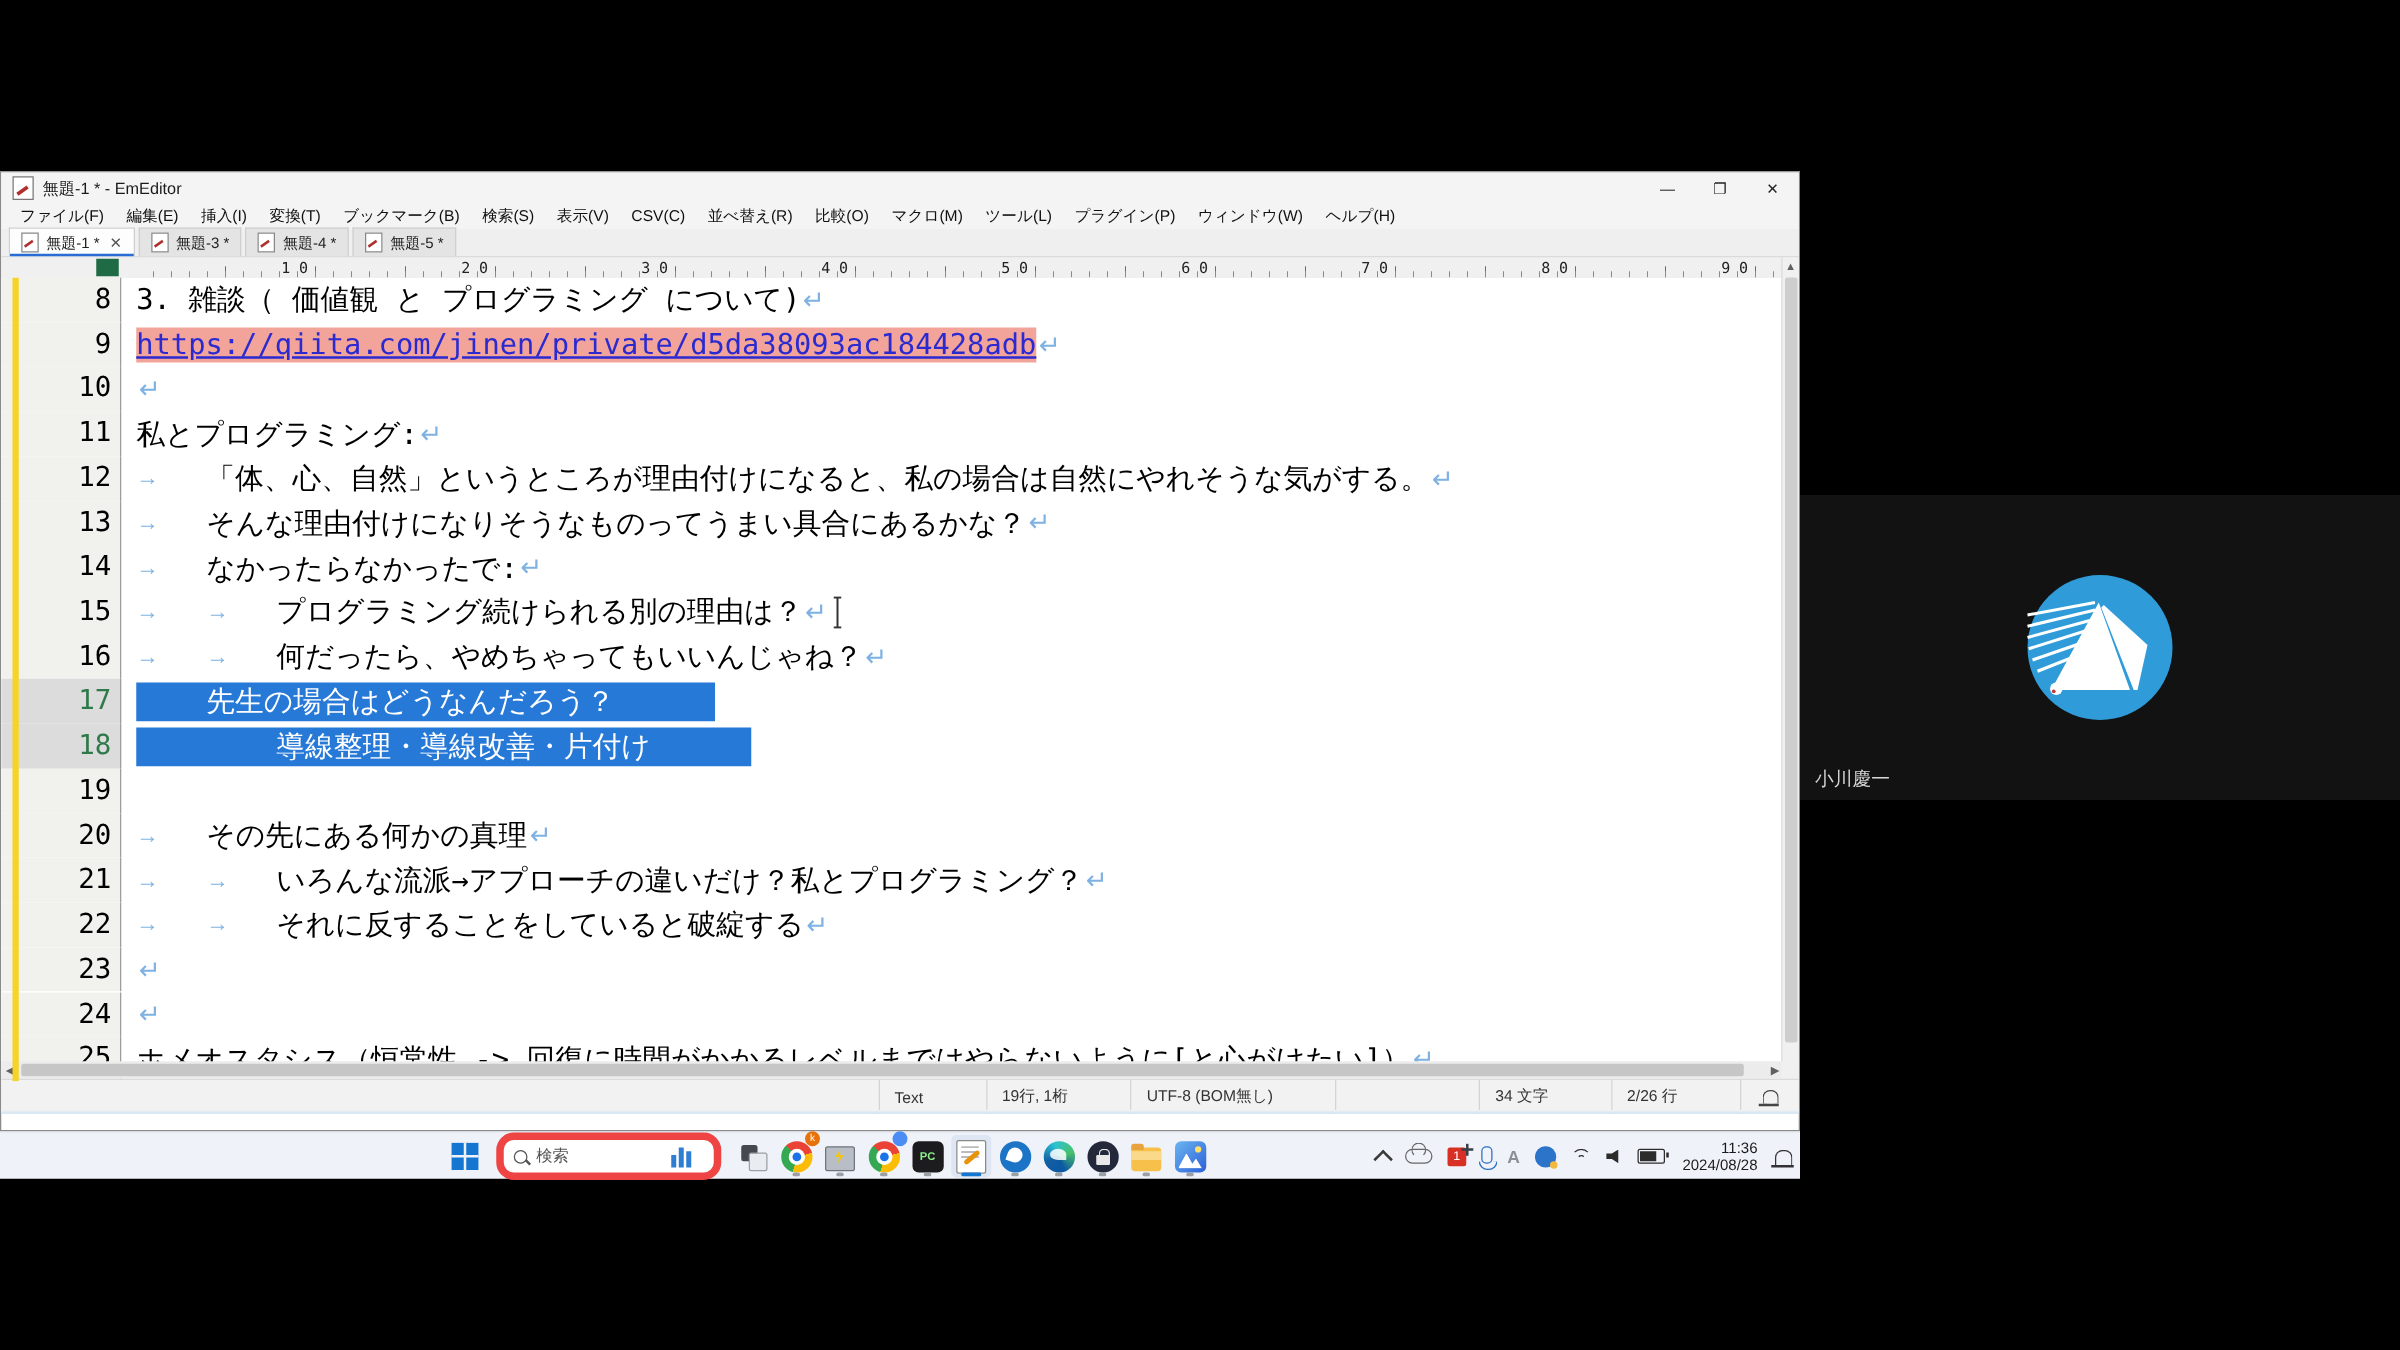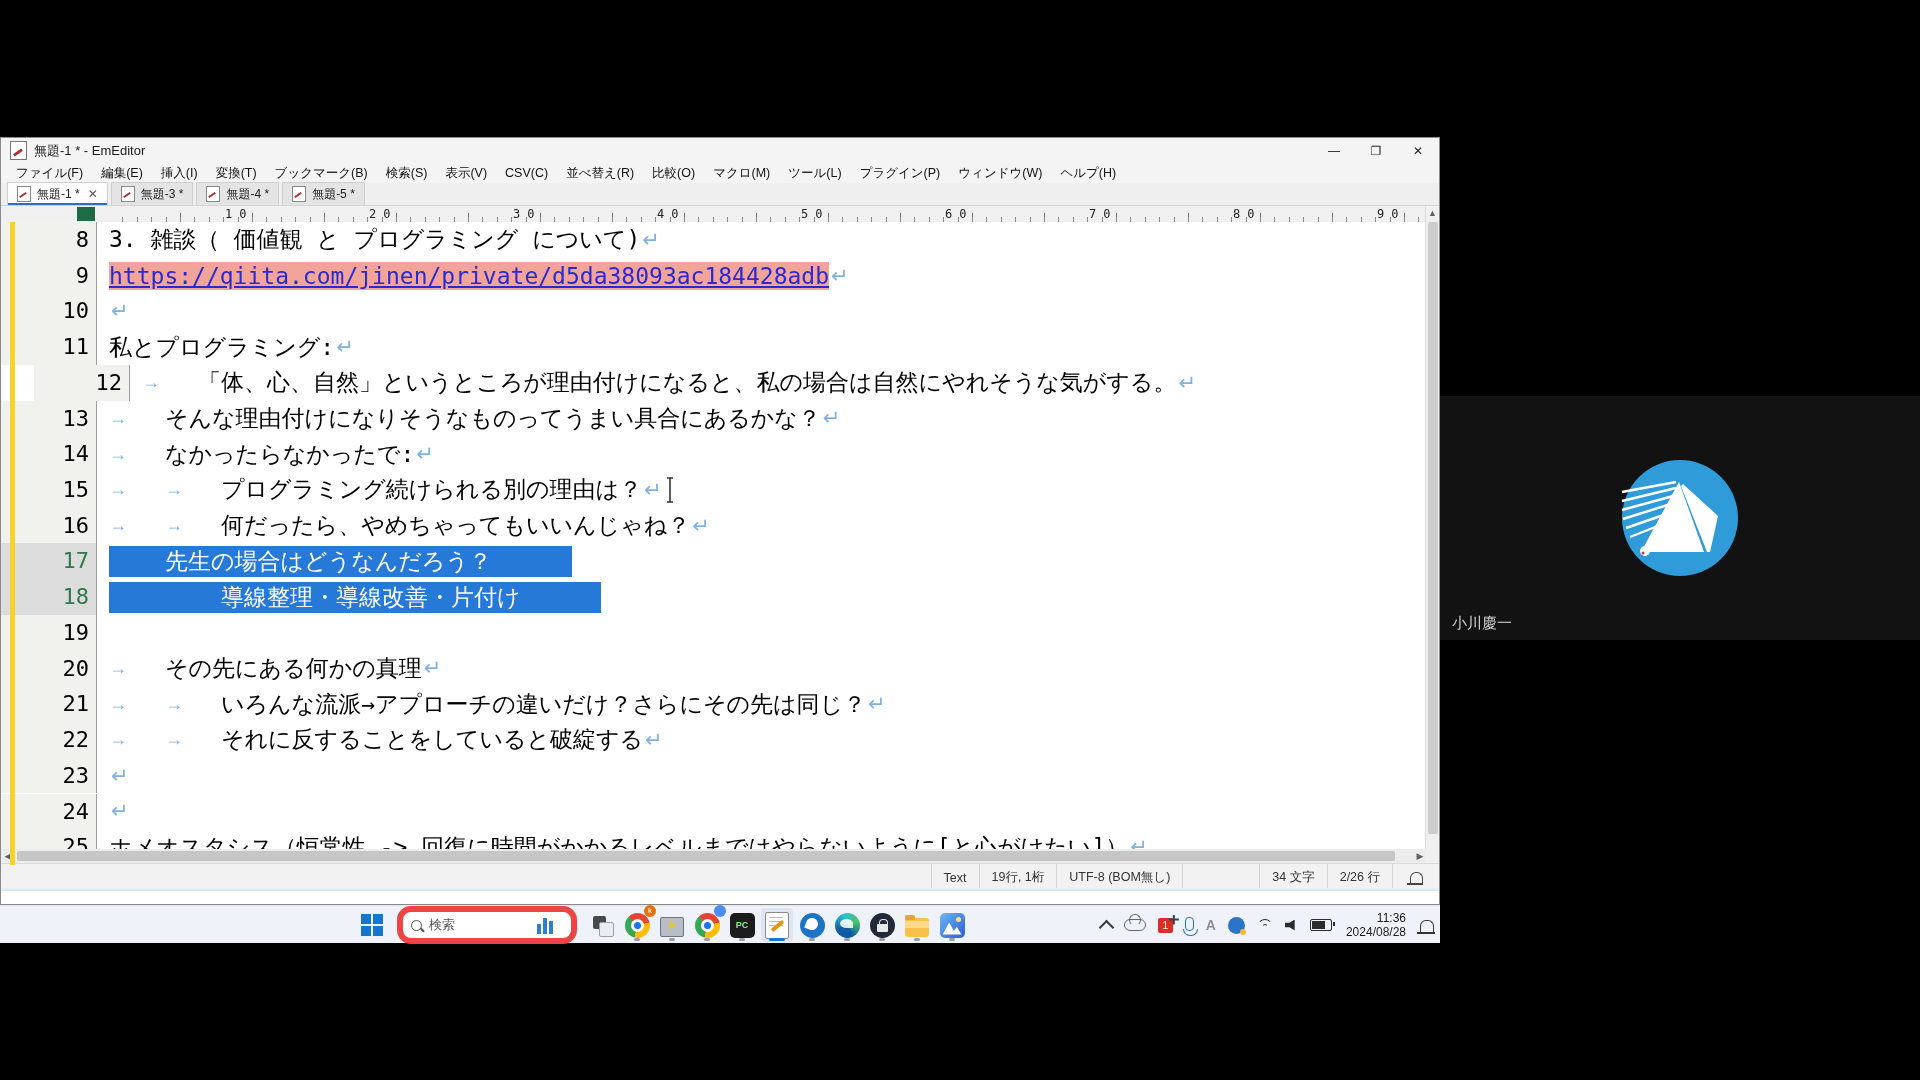--- a/index.html
+++ b/index.html
@@ -53,21 +53,21 @@
   .ibeam{margin-left:3px;}
   
   #vscroll{position:absolute;right:0;top:68px;width:14px;height:659px;background:#f0f0f0;border-left:1px solid #dcdcdc;box-sizing:border-box;}
   #vscroll .arr{position:absolute;left:0;width:100%;height:14px;color:#606060;font-size:9px;text-align:center;line-height:14px;}
   #vscroll .thumb{position:absolute;left:2px;top:16px;width:10px;height:612px;background:#cdcdcd;border-radius:2px;}
   #hscroll{position:absolute;left:0;bottom:41px;width:1426px;height:14px;background:#ececec;}
   #hscroll .arr{position:absolute;top:0;width:14px;height:14px;color:#606060;font-size:9px;text-align:center;line-height:14px;}
   #hscroll .thumb{position:absolute;left:16px;top:2px;width:1378px;height:10px;background:#c6c6c6;border-radius:2px;}
   #scroll-corner{position:absolute;right:0;bottom:41px;width:14px;height:14px;background:#f0f0f0;}
   
-  #statusbar{position:absolute;left:0;bottom:13px;width:100%;height:28px;background:#f2f2f2;border-top:1px solid #dadada;box-sizing:border-box;display:flex;justify-content:flex-end;align-items:stretch;}
+  #statusbar{position:absolute;left:0;bottom:13px;width:100%;height:28px;background:#f2f2f2;border-top:1px solid #dadada;box-sizing:border-box;display:flex;justify-content:flex-end;align-items:stretch;gap:38px;}
   #statusbar::after{content:"";position:absolute;left:0;bottom:0;width:100%;height:3px;background:linear-gradient(#f2f2f2,#cfe3f5);}
   .seg{display:flex;align-items:center;padding:0 12px;font-size:12.5px;color:#333;border-left:1px solid #d4d4d4;white-space:nowrap;}
   .seg.spacer{width:52px;}
   .seg.bellseg{width:22px;justify-content:center;}
   .bell{width:11px;height:10px;border:1.5px solid #444;border-bottom:none;border-radius:6px 6px 0 0;position:relative;}
   .bell::after{content:"";position:absolute;left:-4px;bottom:-2px;width:16px;height:2px;background:#444;}
   
   #taskbar{position:absolute;left:0;top:768px;width:1440px;height:38px;background:#eff3f9;border-top:1px solid #dfe4ea;box-sizing:border-box;}
   #tb-cluster{position:absolute;left:356px;top:0;height:38px;display:flex;align-items:center;gap:3px;}
   .tb-btn{width:32px;height:34px;display:flex;align-items:center;justify-content:center;position:relative;border-radius:4px;}
@@ -235,21 +235,21 @@
             <span class="ret">↵</span>
           </span>
         </div>
         <div class="line" style="top: 107.16px;">
           <span class="gutter">11</span>
           <span class="zone">
             <span class="txt">私とプログラミング:</span>
             <span class="ret">↵</span>
           </span>
         </div>
-        <div class="line" style="top: 142.88px; padding-left: 33px;">
+        <div class="line" style="top: 142.88px;">
           <span class="gutter">12</span>
           <span class="zone">
             <span class="tabcell">→</span>
             <span class="txt">「体、心、自然」というところが理由付けになると、私の場合は自然にやれそうな気がする。</span>
             <span class="ret">↵</span>
           </span>
         </div>
         <div class="line" style="top: 178.6px;">
           <span class="gutter">13</span>
           <span class="zone">
@@ -319,21 +319,21 @@
             <span class="tabcell">→</span>
             <span class="txt">その先にある何かの真理</span>
             <span class="ret">↵</span>
           </span>
         </div>
         <div class="line" style="top: 464.36px;">
           <span class="gutter">21</span>
           <span class="zone">
             <span class="tabcell">→</span>
             <span class="tabcell">→</span>
-            <span class="txt">いろんな流派→アプローチの違いだけ？さらにその先は同じ？</span>
+            <span class="txt">いろんな流派→アプローチの違いだけ？私とプログラミング？</span>
             <span class="ret">↵</span>
           </span>
         </div>
         <div class="line" style="top: 500.08px;">
           <span class="gutter">22</span>
           <span class="zone">
             <span class="tabcell">→</span>
             <span class="tabcell">→</span>
             <span class="txt">それに反することをしていると破綻する</span>
             <span class="ret">↵</span>

